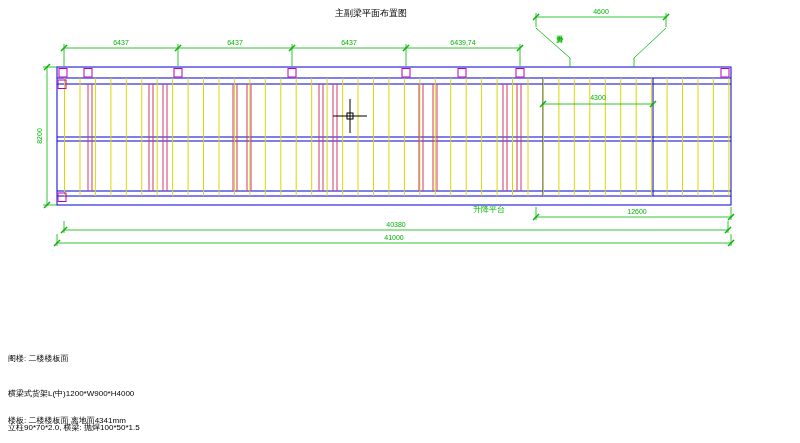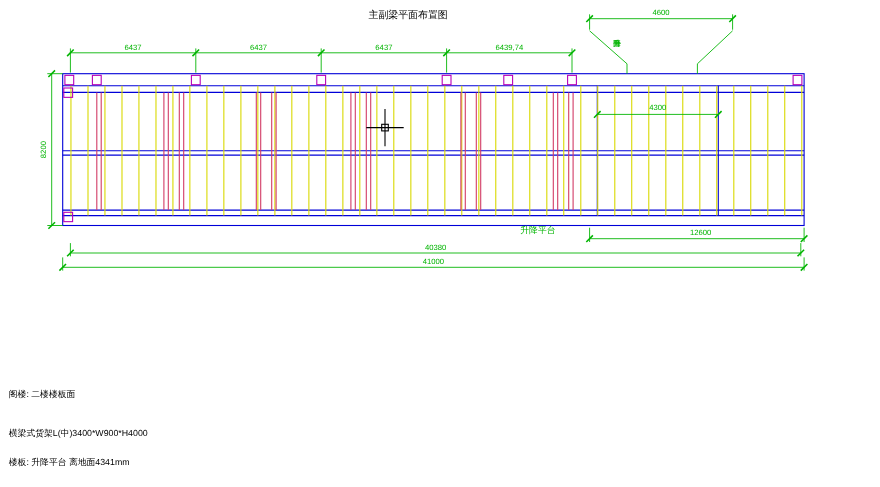--- a/index.html
+++ b/index.html
@@ -217,24 +217,25 @@
 
     <g class="cross">
       <line x1="333" y1="116" x2="367" y2="116"></line>
       <line x1="350" y1="99" x2="350" y2="133"></line>
       <rect x="347" y="113" width="6" height="6"></rect>
     </g>
   </svg>
 
   <div class="notes" id="block1">
     <div>阁楼: 二楼楼板面</div>
-    <div>横梁式货架L(中)3400*W900*H4000</div>
+    <div>横梁式货架L(中)1200*W900*H4000</div>
+    <div>立柱90*70*2.0, 横梁: 抛焊100*50*1.5</div>
     
     
   </div>
 
   <div class="notes" id="block2">
-    <div><span class="seg-black">楼板: 升降平台 离地面4341mm</span></div>
+    <div><span class="seg-black">楼板: 二楼楼板面 离地面4341mm</span></div>
     
     
     
   </div>
 </div>
 
 </body></html>

